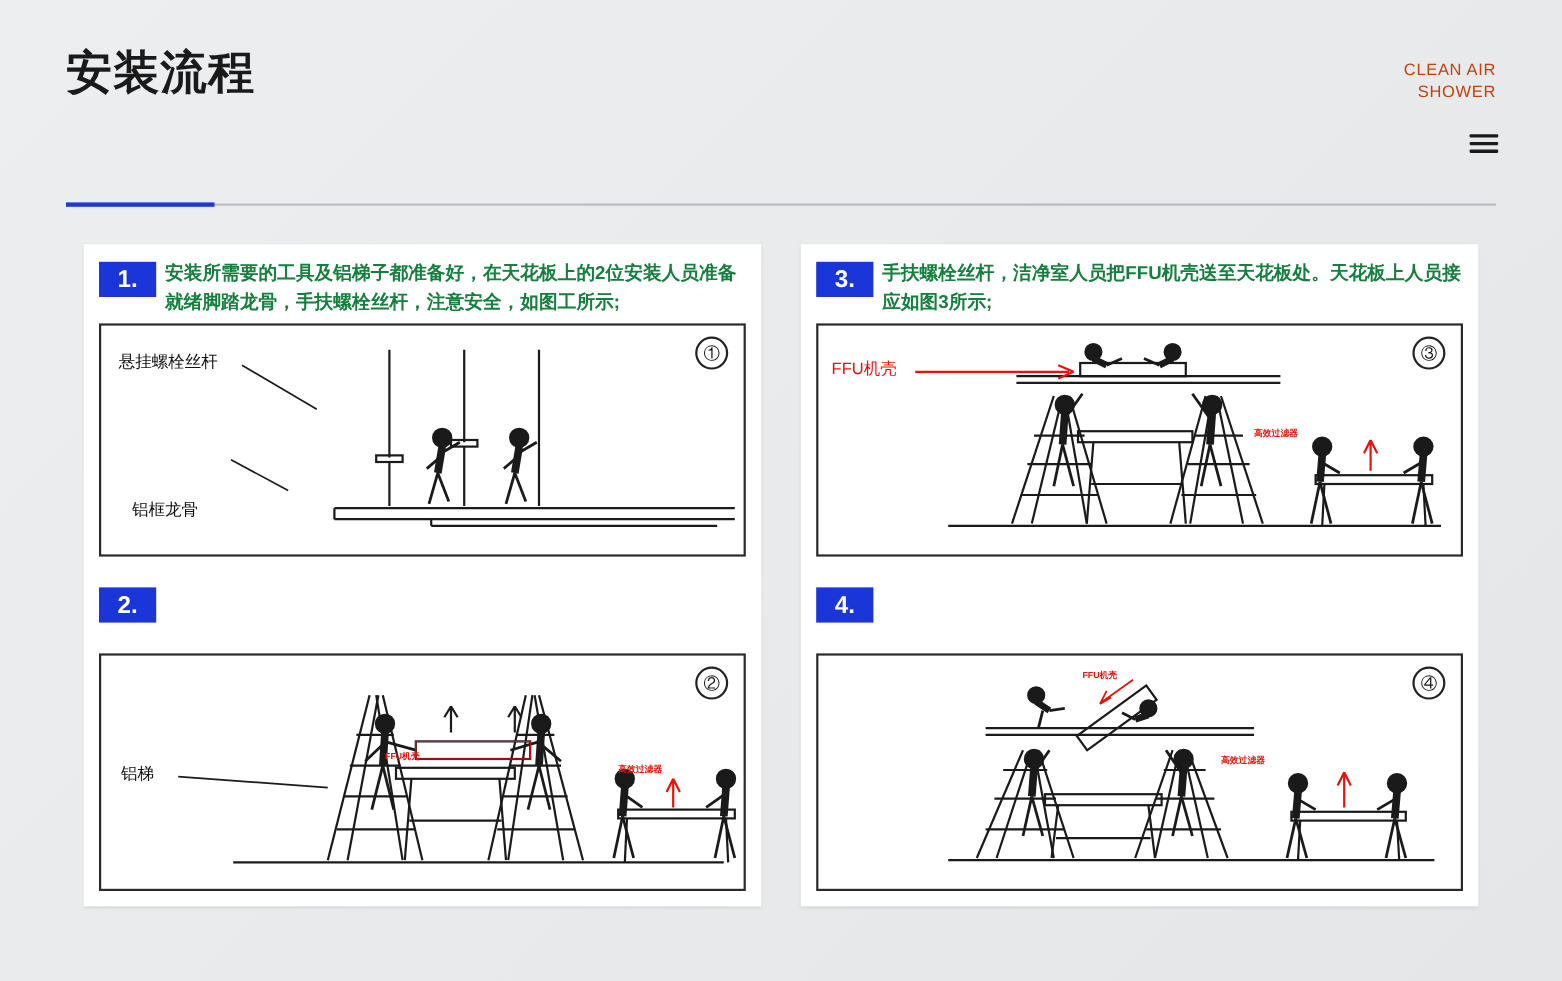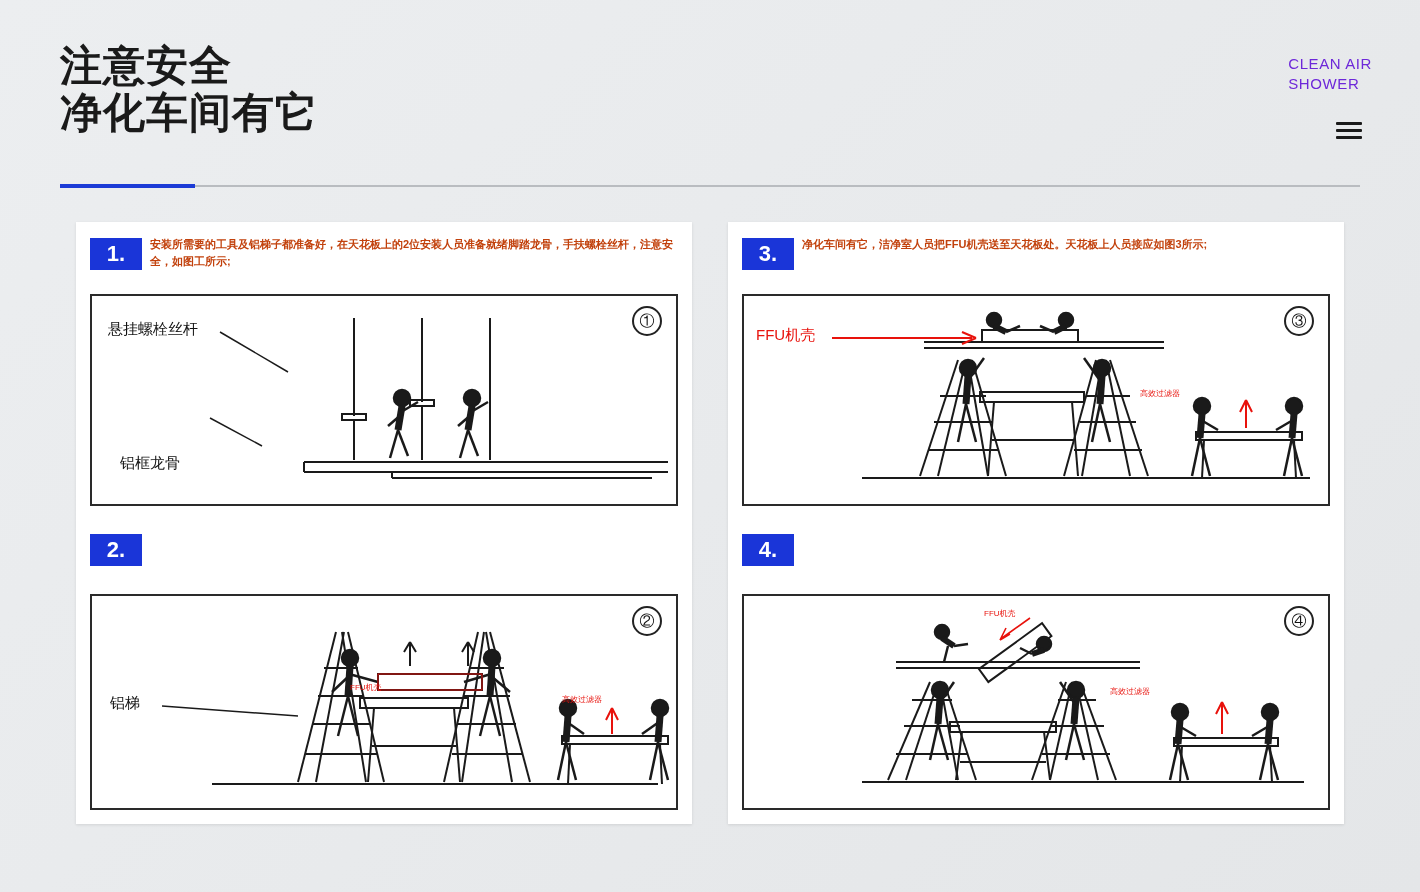--- a/index.html
+++ b/index.html
@@ -34,23 +34,24 @@
   .title-line {
     font-size: 42px;
     font-weight: bold;
     color: #1a1a1a;
     line-height: 1.12;
     letter-spacing: 1px;
     white-space: nowrap;
   }
   .brand {
     position: absolute;
-    right: 48px;
+    right: 60px;
     top: 54px;
-    color: #6d28d9;
+    text-align: right;
+    color: #c2410c;
     font-size: 15px;
     line-height: 1.35;
     letter-spacing: 0.6px;
   }
   .hamburger {
     position: absolute;
     right: 58px;
     top: 122px;
     width: 26px;
     height: 20px;
@@ -130,23 +131,23 @@
     display: flex;
     align-items: center;
     justify-content: center;
     letter-spacing: 0;
   }
   .step-text {
     position: absolute;
     left: 74px;
     top: 14px;
     right: 10px;
-    font-size: 11px;
+    font-size: 17px;
     line-height: 1.55;
-    color: #c2410c;
+    color: #15803d;
     font-weight: bold;
   }
   .step-text-right {
     left: 74px;
   }
 
   .illus {
     position: absolute;
     left: 14px;
     right: 14px;
@@ -182,39 +183,38 @@
   .red-label {
     position: absolute;
     color: #e8120c;
     font-size: 15px;
     white-space: nowrap;
   }
   .red-small {
     position: absolute;
     color: #e8120c;
     font-size: 8px;
-    font-weight: normal;
+    font-weight: bold;
     white-space: nowrap;
   }
   svg { display: block; }
   .svg-wrap {
     position: absolute;
     inset: 0;
     overflow: hidden;
   }
 </style>
 </head>
 <body>
 
 <div class="page">
 
   <div class="header">
     <div class="title-block">
-      <div class="title-line">注意安全</div>
-      <div class="title-line">净化车间有它</div>
+      <div class="title-line">安装流程</div>
     </div>
 
     <div class="brand">
       <div>CLEAN AIR</div>
       <div>SHOWER</div>
     </div>
 
     <div class="hamburger">
       <span class="s1"></span>
       <span class="s2"></span>
@@ -369,21 +369,21 @@
           <div class="circ-num">②</div>
         </div>
       </div>
     </div>
 
     <div class="col col-right">
 
       <div class="step step-1">
         <div class="step-head">
           <div class="step-num">3.</div>
-          <div class="step-text step-text-right">净化车间有它，洁净室人员把FFU机壳送至天花板处。天花板上人员接应如图3所示;</div>
+          <div class="step-text step-text-right">手扶螺栓丝杆，洁净室人员把FFU机壳送至天花板处。天花板上人员接应如图3所示;</div>
         </div>
         <div class="illus illus-1">
           <div class="svg-wrap">
             <svg width="584" height="208" viewBox="0 0 584 208">
               <g stroke="#1a1a1a" fill="none" stroke-width="2">
 
                 <line x1="118" y1="182" x2="566" y2="182"></line>
 
                 <line x1="180" y1="46" x2="420" y2="46"></line>
                 <line x1="180" y1="52" x2="420" y2="52"></line>

